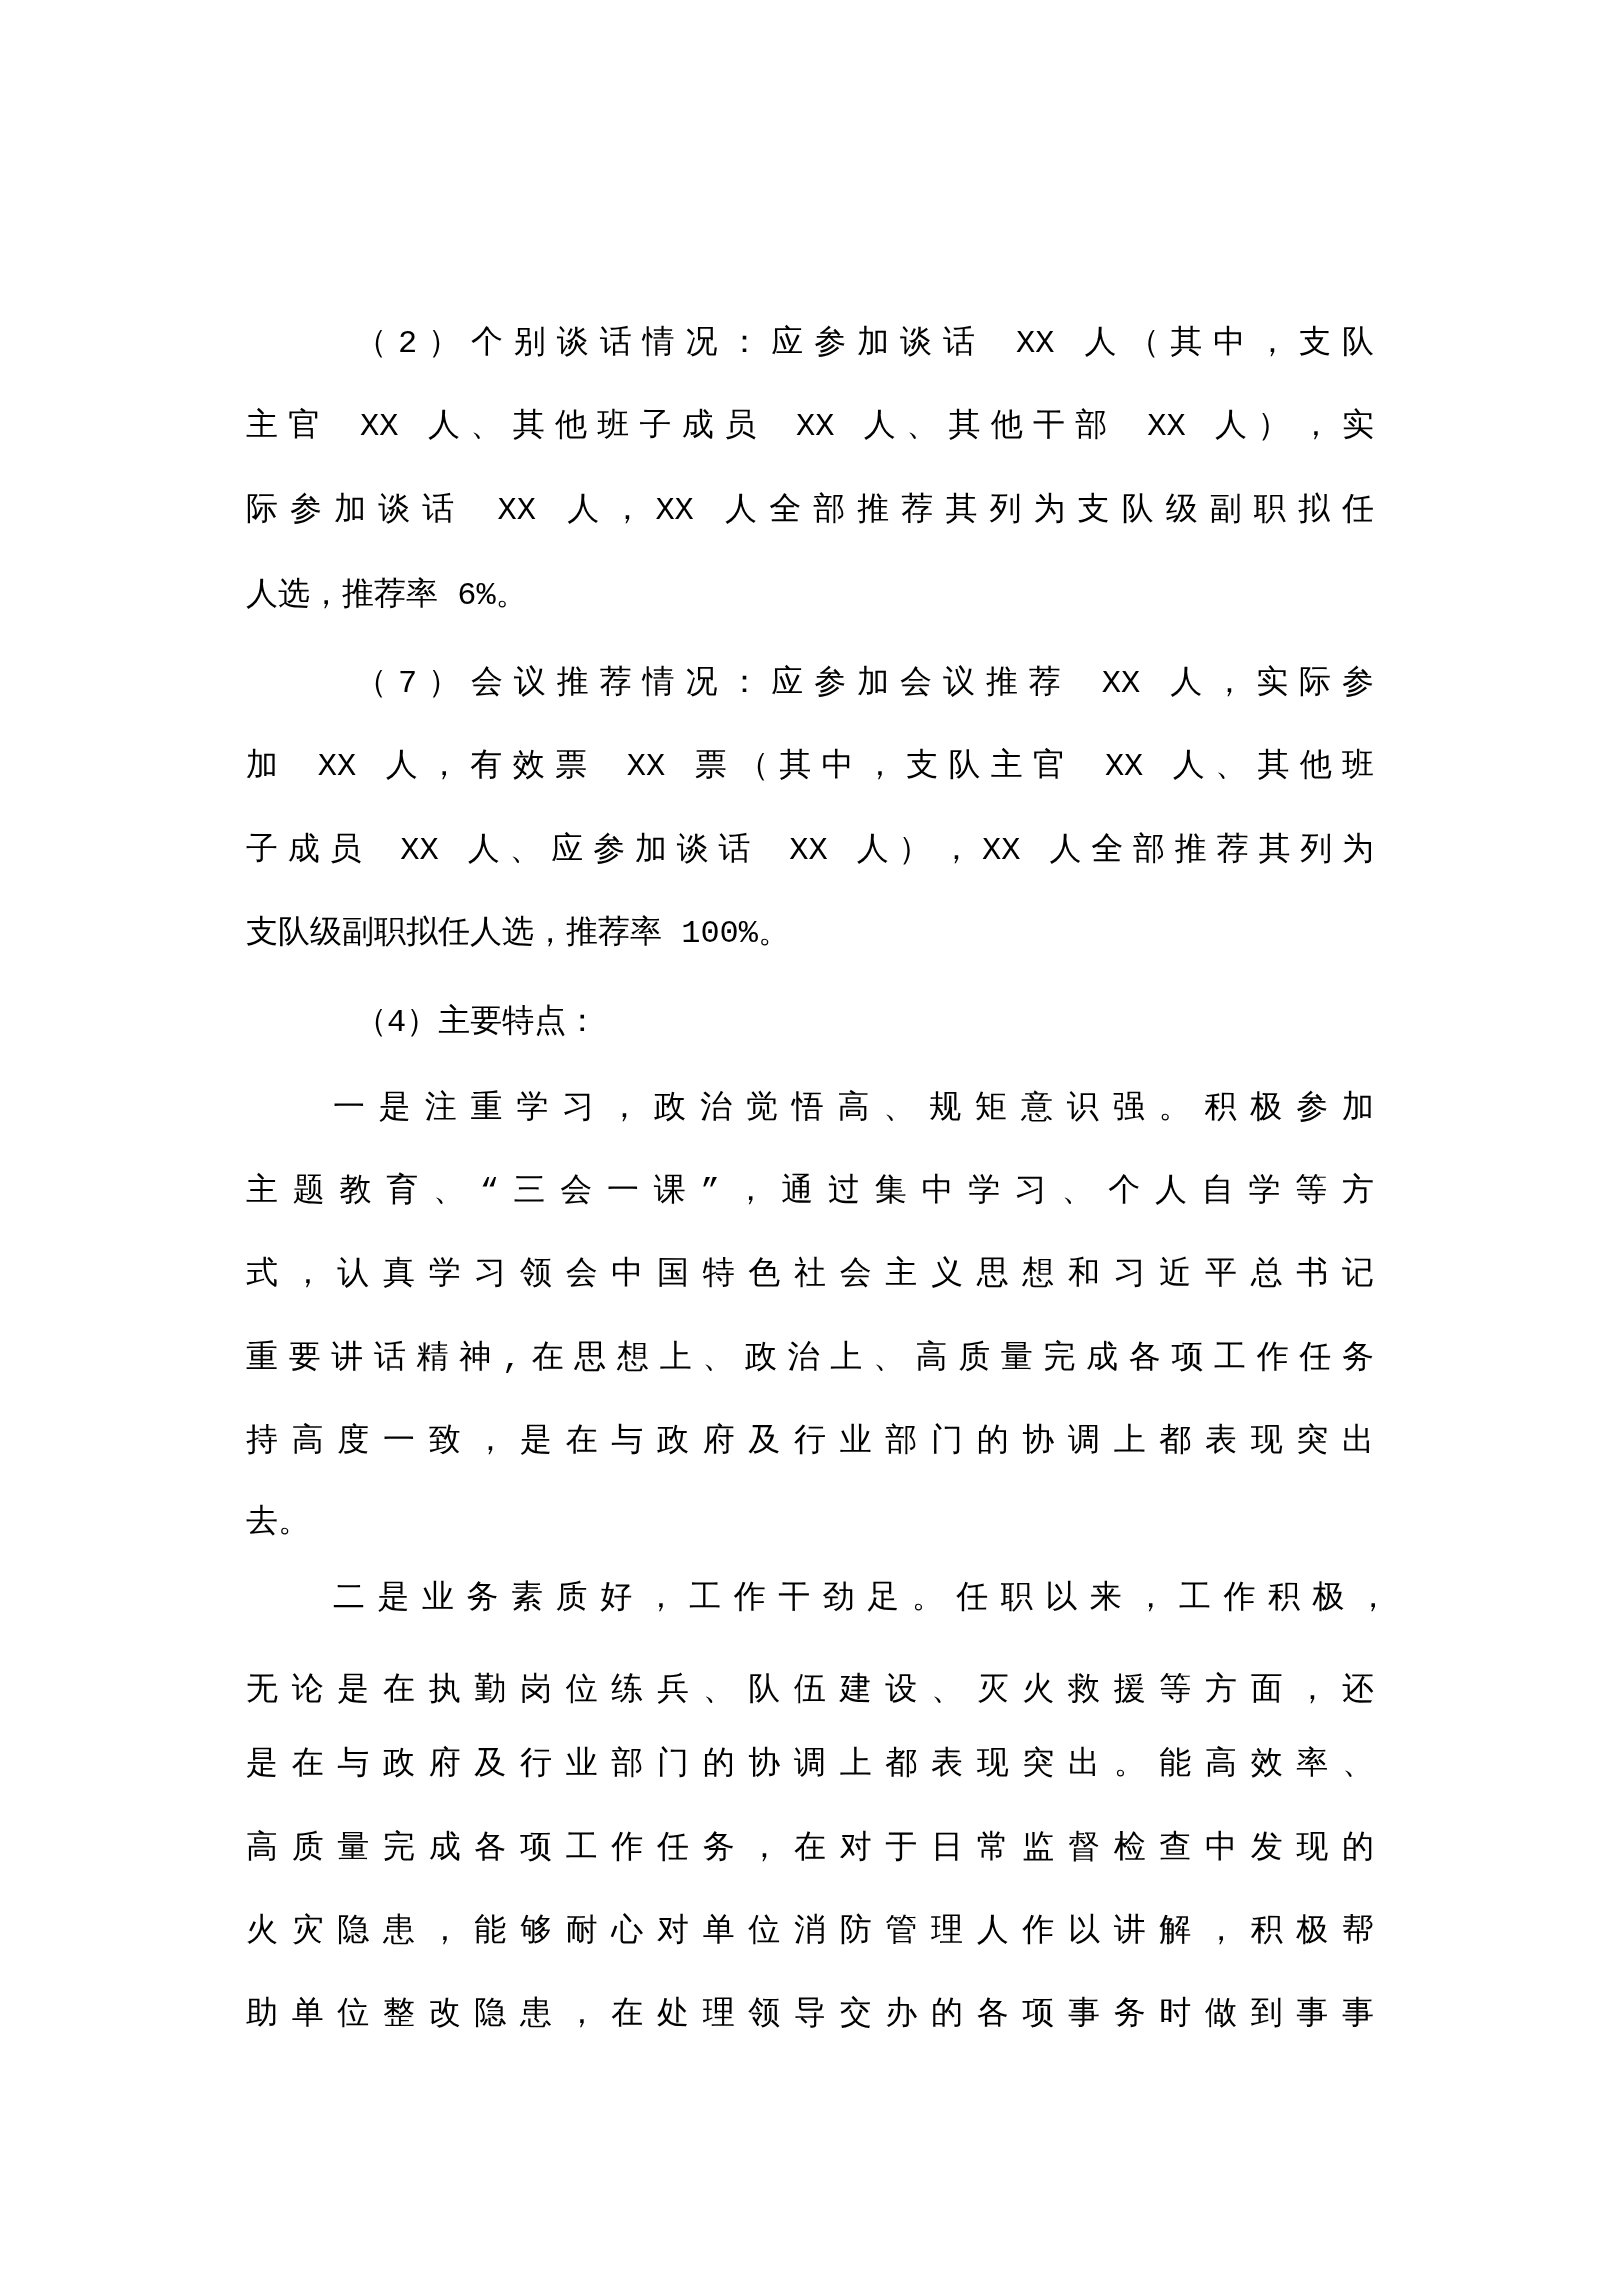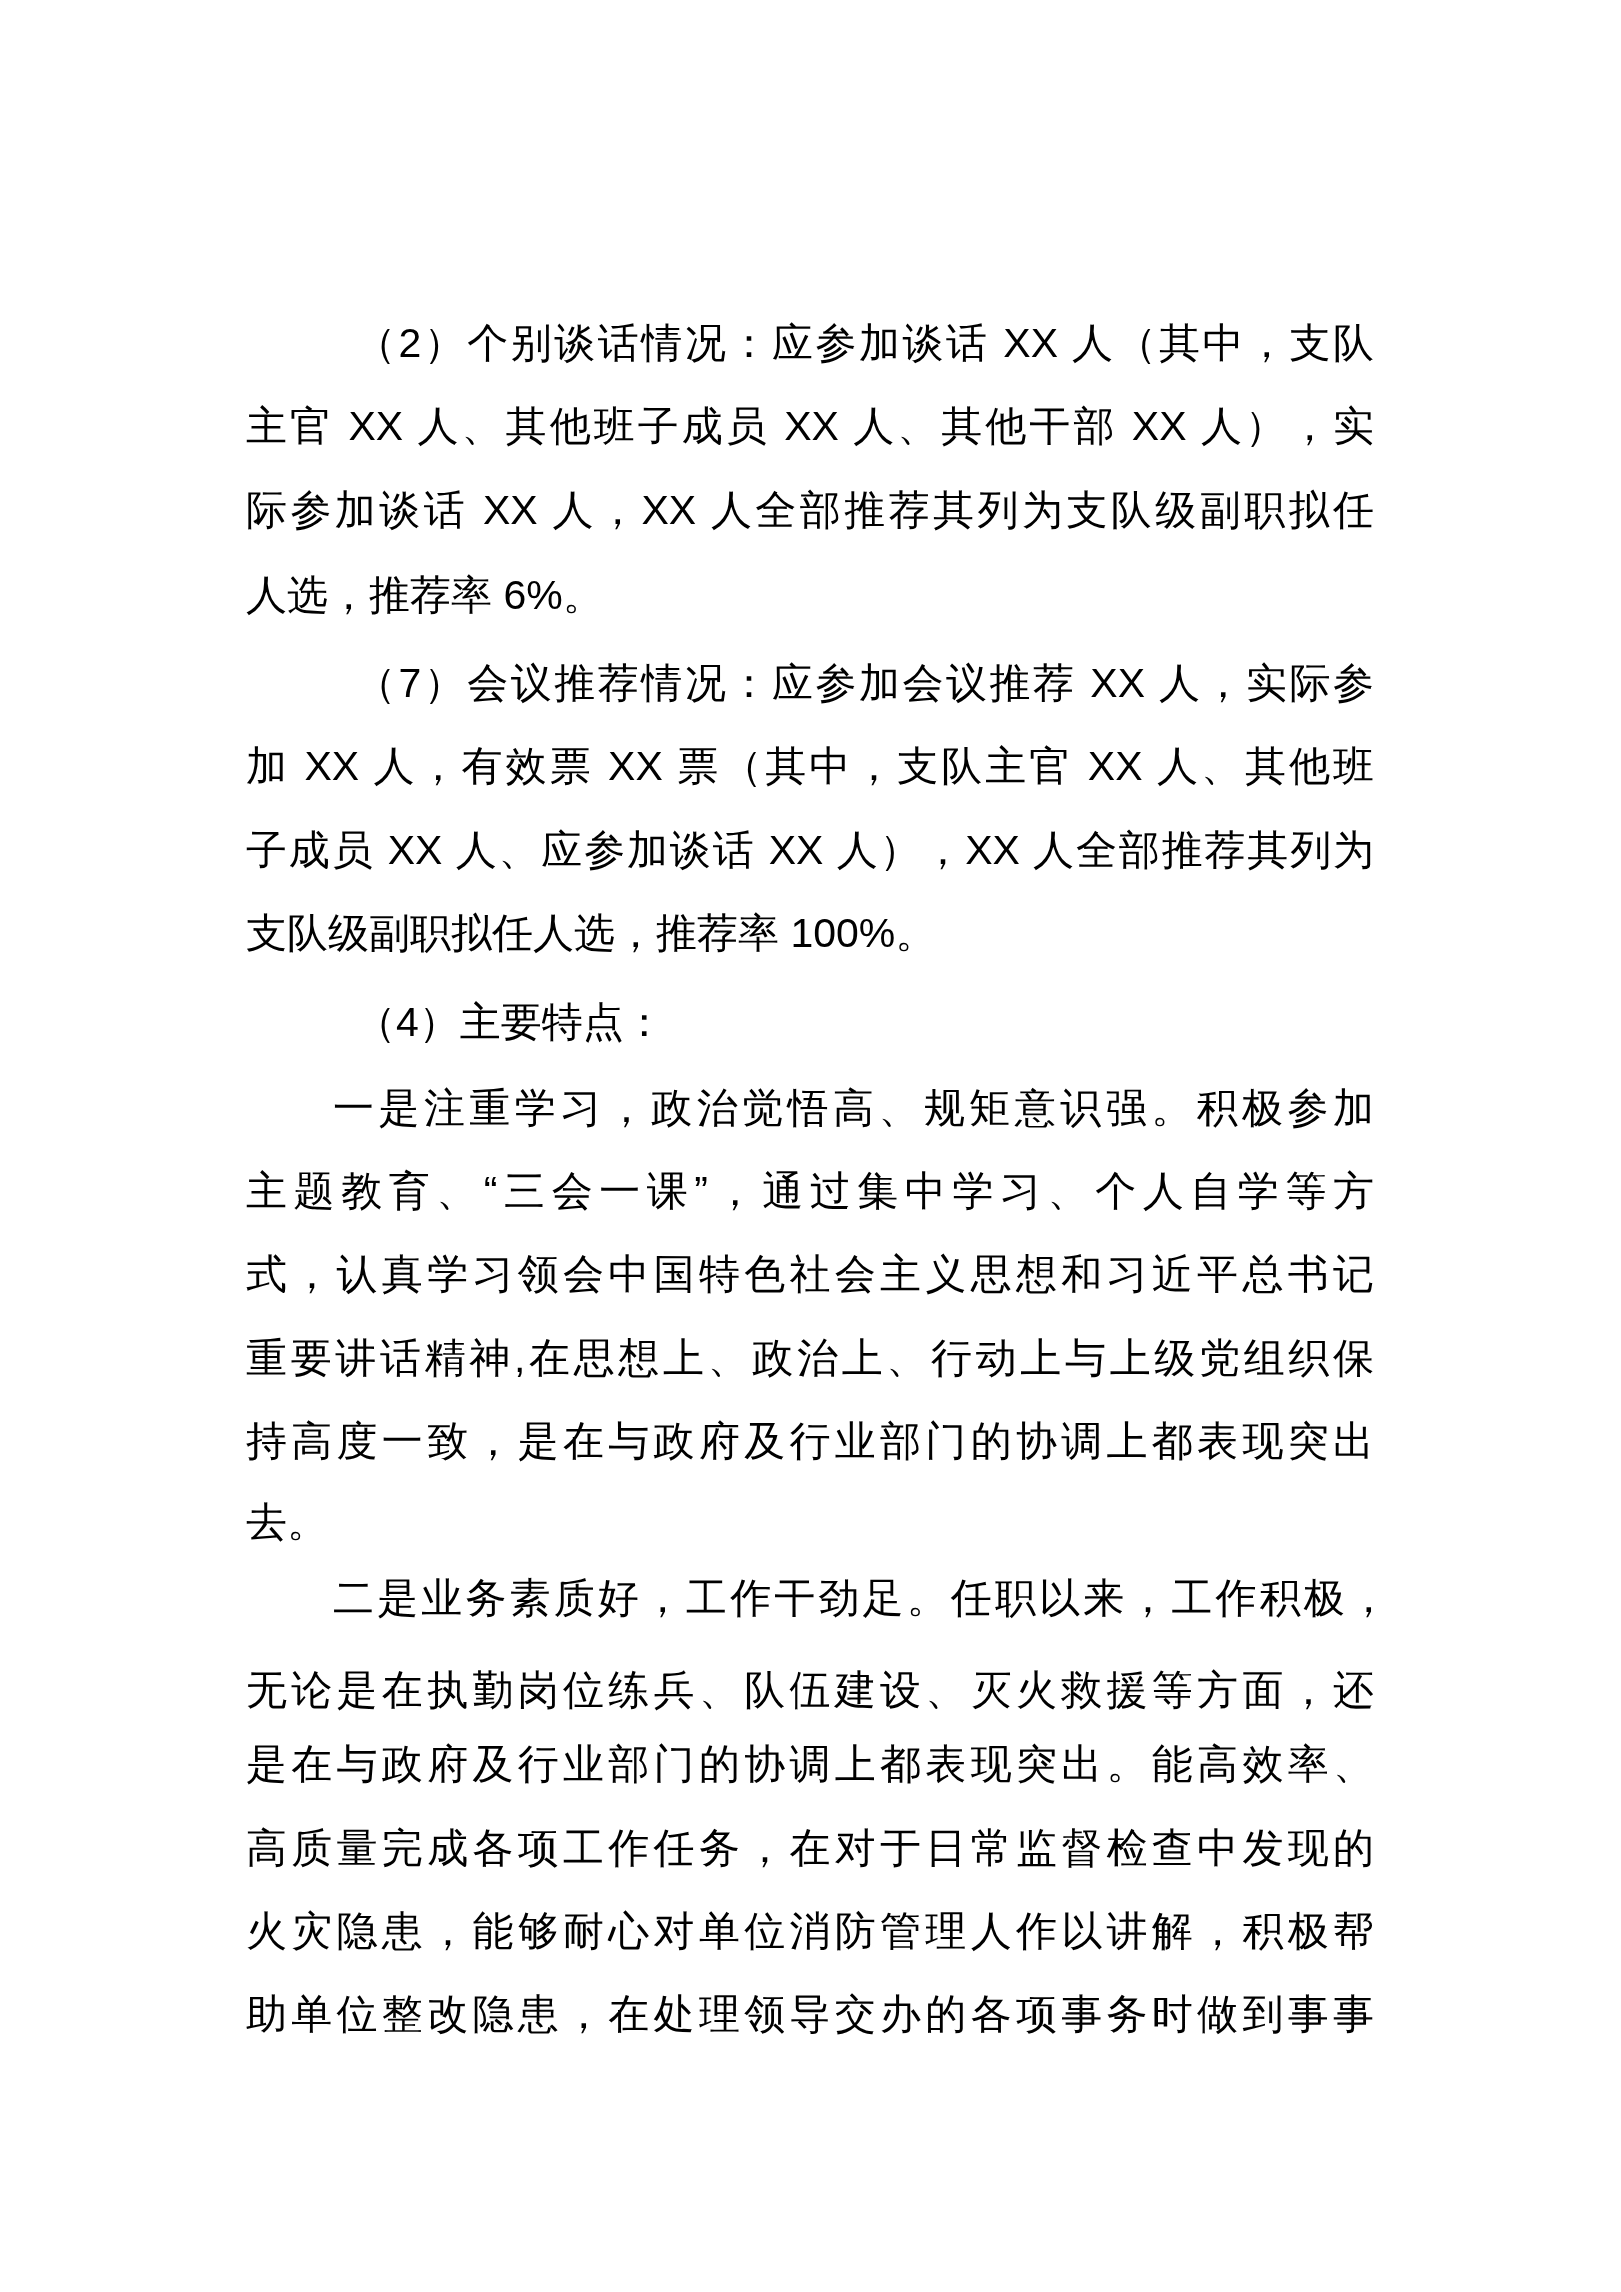--- a/index.html
+++ b/index.html
@@ -19,22 +19,22 @@
     width: 1621px;
     height: 2293px;
     background: #ffffff;
   }
   .line {
     position: absolute;
     left: 246px;
     width: 1128px;
     height: 83px;
     line-height: 83px;
-    font-family: Liberation Sans, sans-serif;
-    font-size: 41px;
+    font-family: Liberation Mono, monospace;
+    font-size: 32px;
     color: #000000;
     white-space: nowrap;
     text-align: justify;
     text-align-last: justify;
     margin-top: -41px;
   }
   .line.indent { left: 333px; width: 1041px; }
   .line.indent-num { left: 355px; width: 1019px; }
   .line.last { text-align-last: left; }
   .line.overhang { width: 1143px; }
@@ -60,21 +60,21 @@
   </div>
 
   <div>
     <div class="line indent-num last" style="top:1022px">（4）主要特点：</div>
   </div>
 
   <div>
     <div class="line indent" style="top:1108px">一是注重学习，政治觉悟高、规矩意识强。积极参加</div>
     <div class="line" style="top:1191px">主题教育、“三会一课”，通过集中学习、个人自学等方</div>
     <div class="line" style="top:1274px">式，认真学习领会中国特色社会主义思想和习近平总书记</div>
-    <div class="line" style="top:1358px">重要讲话精神,在思想上、政治上、行动上与上级党组织保</div>
+    <div class="line" style="top:1358px">重要讲话精神,在思想上、政治上、高质量完成各项工作任务</div>
     <div class="line" style="top:1441px">持高度一致，是在与政府及行业部门的协调上都表现突出</div>
     <div class="line last" style="top:1522px">去。</div>
   </div>
 
   <div>
     <div class="line indent overhang" style="top:1598px">二是业务素质好，工作干劲足。任职以来，工作积极，</div>
     <div class="line" style="top:1690px">无论是在执勤岗位练兵、队伍建设、灭火救援等方面，还</div>
     <div class="line" style="top:1764px">是在与政府及行业部门的协调上都表现突出。能高效率、</div>
     <div class="line" style="top:1848px">高质量完成各项工作任务，在对于日常监督检查中发现的</div>
     <div class="line" style="top:1931px">火灾隐患，能够耐心对单位消防管理人作以讲解，积极帮</div>

